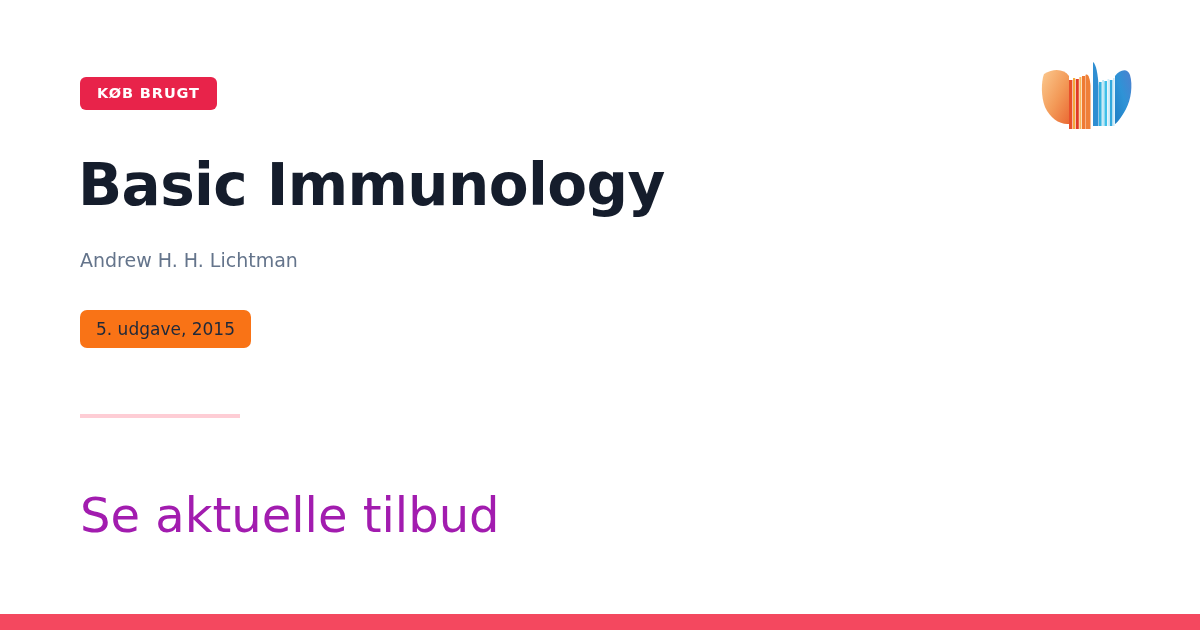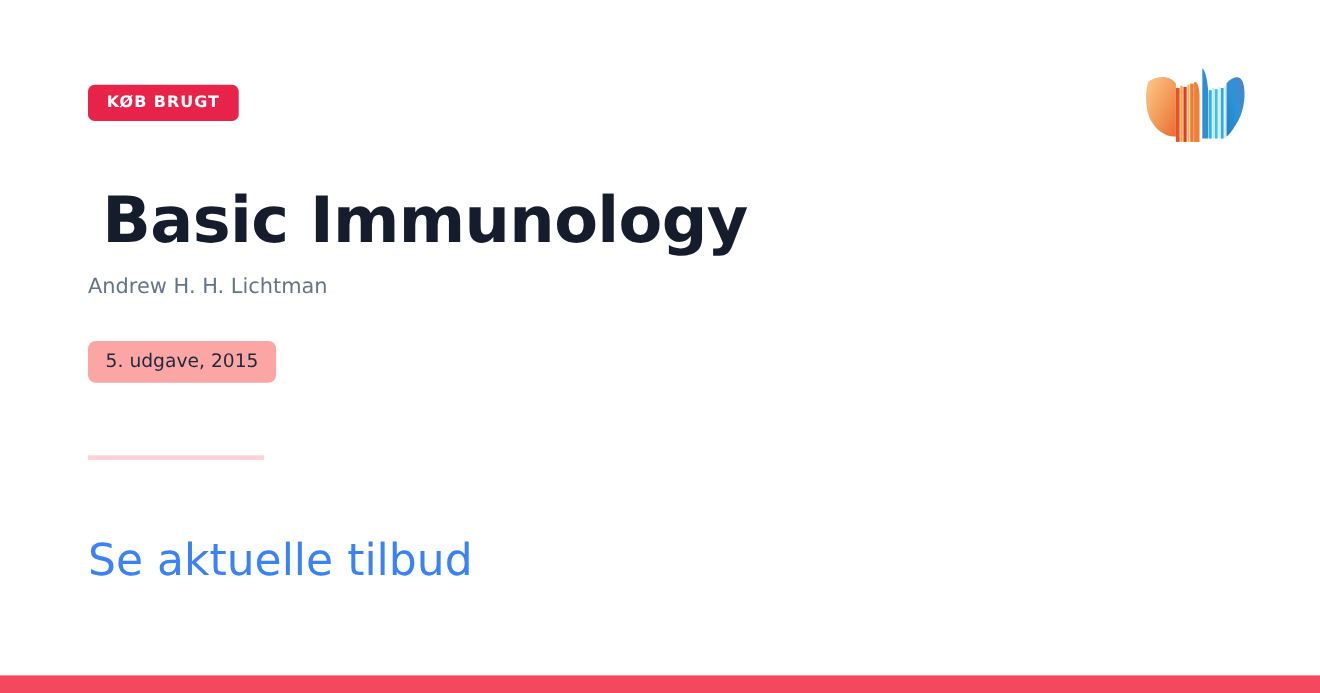--- a/index.html
+++ b/index.html
@@ -48,21 +48,21 @@
     letter-spacing: 0.9px;
     line-height: 1;
     white-space: nowrap;
   }
 
   
   .title {
     position: absolute;
     left: 78px;
     top: 153px;
-    margin: 15px;
+    margin: 0;
     font-size: 58px;
     font-weight: 700;
     color: #151d2c;
     letter-spacing: -0.6px;
     line-height: 1.12;
     white-space: nowrap;
   }
 
   
   .author {
@@ -79,21 +79,21 @@
 
   
   .edition-chip {
     position: absolute;
     left: 80px;
     top: 310px;
     height: 38px;
     display: inline-flex;
     align-items: center;
     padding: 0 16px;
-    background: #fca5a5;
+    background: #f97316;
     color: #1e293b;
     border-radius: 7px;
     font-size: 17px;
     font-weight: 400;
     line-height: 1;
     white-space: nowrap;
   }
 
   
   .divider {
@@ -106,23 +106,23 @@
     border: 0;
     margin: 0;
   }
 
   
   .cta {
     position: absolute;
     left: 80px;
     top: 485px;
     margin: 0;
-    font-size: 40px;
+    font-size: 48px;
     font-weight: 400;
-    color: #3b82f6;
+    color: #a21caf;
     line-height: 1.25;
     white-space: nowrap;
   }
 
   
   .bottom-bar {
     position: absolute;
     left: 0;
     right: 0;
     bottom: 0;

